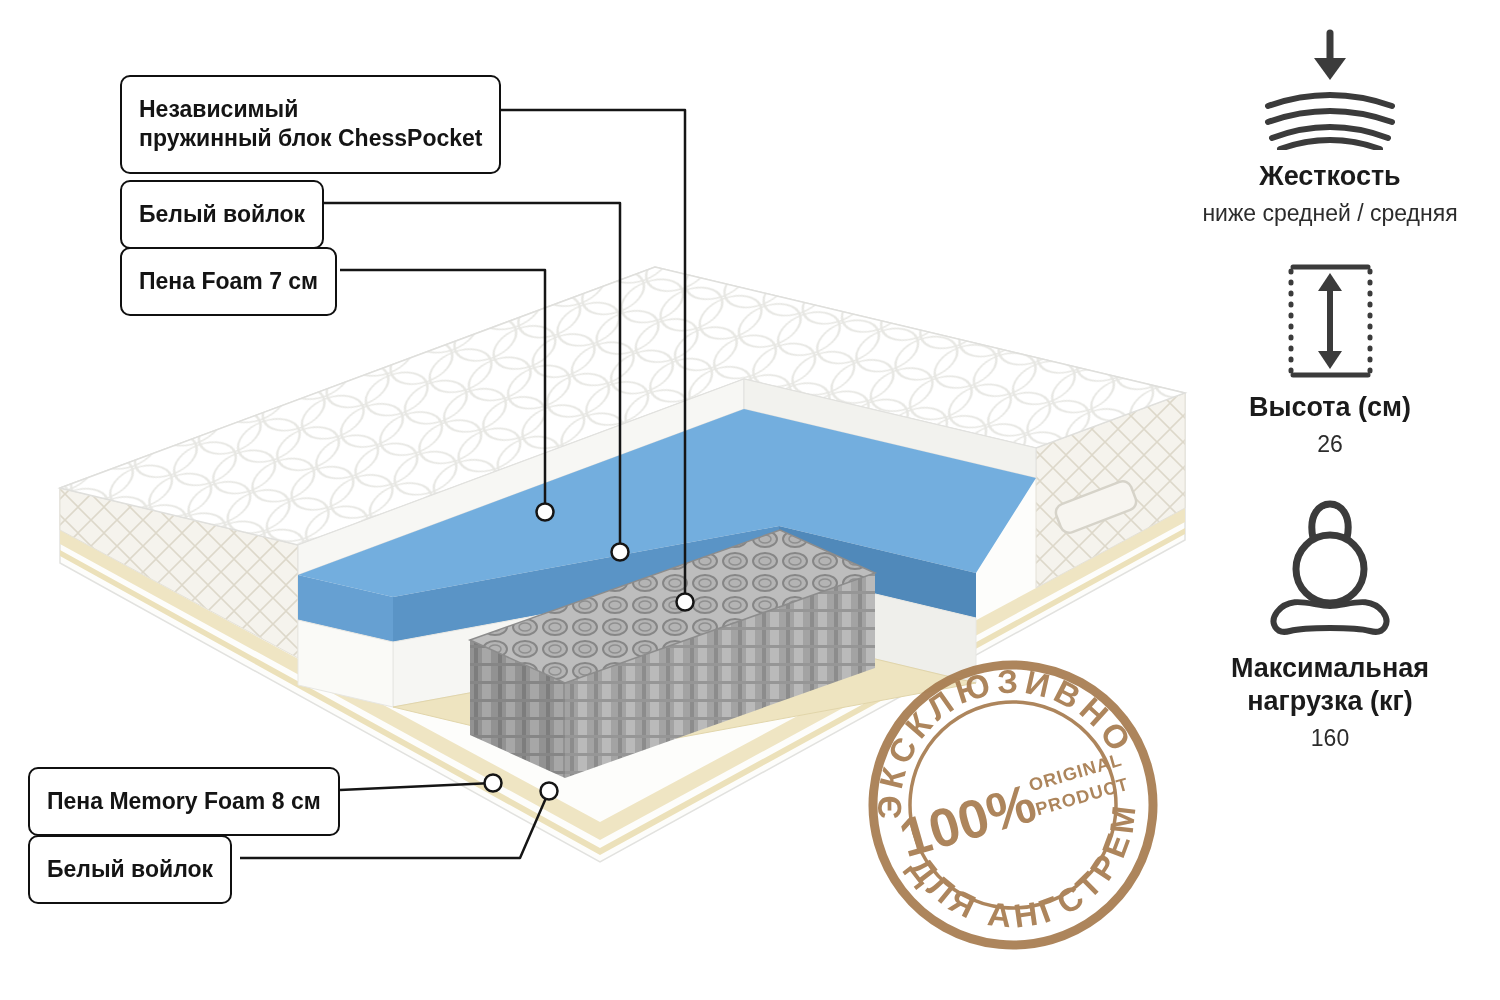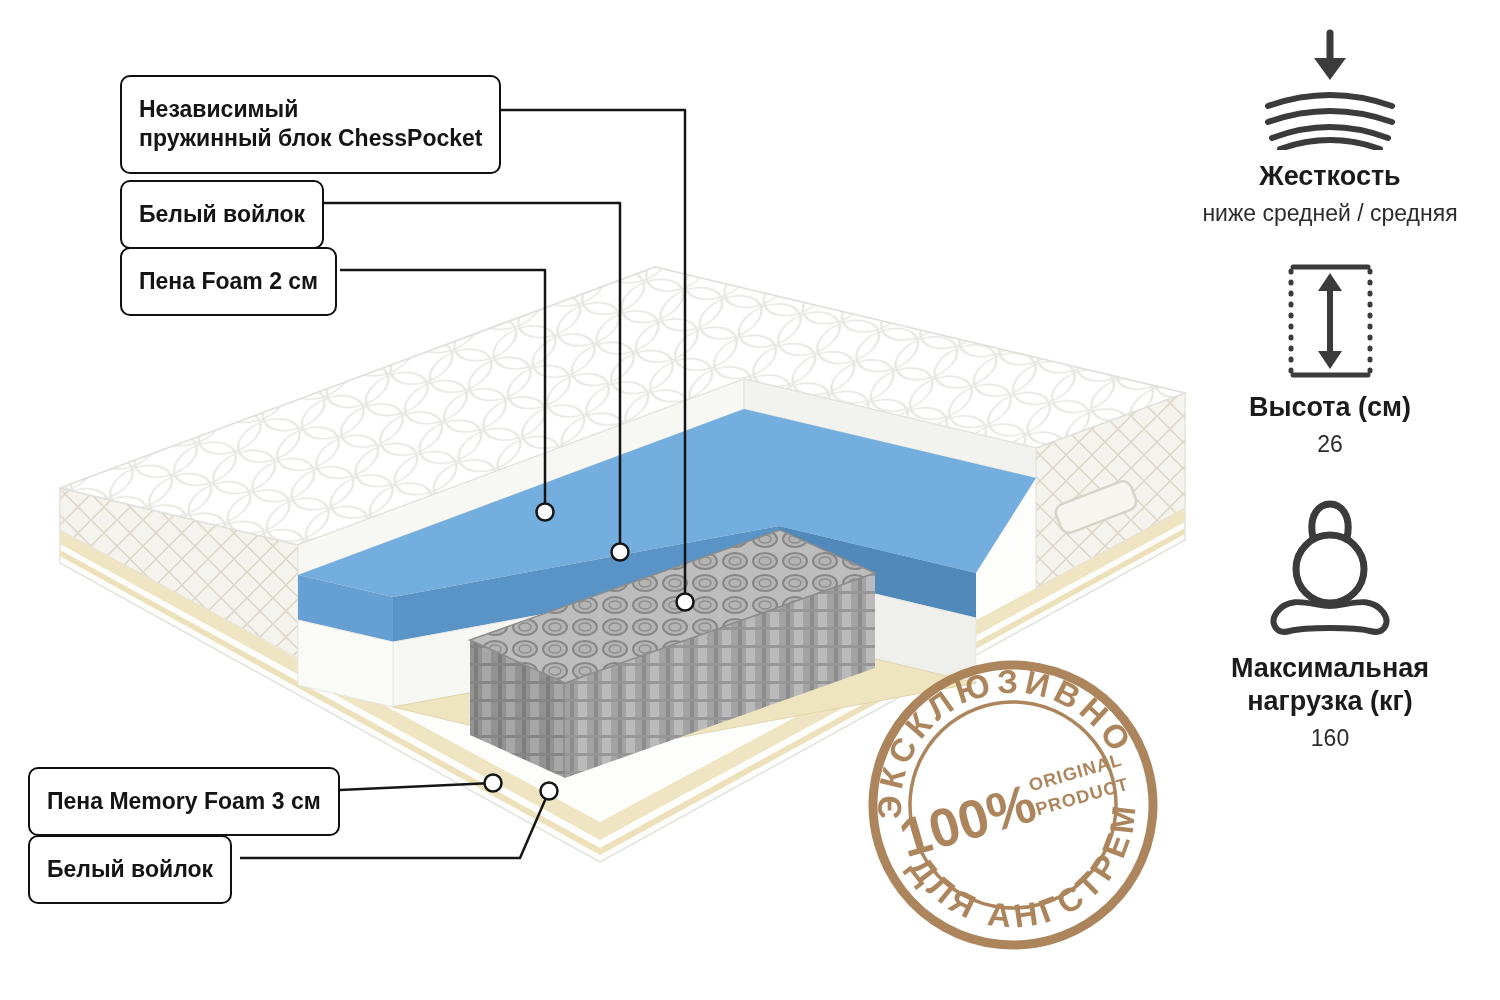--- a/index.html
+++ b/index.html
@@ -92,22 +92,22 @@
     <circle cx="620" cy="552" r="8.5"></circle>
     <circle cx="545" cy="512" r="8.5"></circle>
     <circle cx="493" cy="783" r="8.5"></circle>
     <circle cx="549" cy="791" r="8.5"></circle>
   </g>
 </svg>
 
 <div class="callout" style="left:120px;top:75px;">Независимый
 пружинный блок ChessPocket</div>
 <div class="callout" style="left:120px;top:180px;">Белый войлок</div>
-<div class="callout" style="left:120px;top:247px;">Пена Foam 2 см</div>
-<div class="callout" style="left:28px;top:767px;">Пена Memory Foam 3 см</div>
+<div class="callout" style="left:120px;top:247px;">Пена Foam 7 см</div>
+<div class="callout" style="left:28px;top:767px;">Пена Memory Foam 8 см</div>
 <div class="callout" style="left:28px;top:835px;">Белый войлок</div>
 
 <div class="spec-col">
 
   <div class="spec">
     <svg class="spec-icon" width="150" height="122" viewBox="0 0 150 122">
       <g stroke="#3b3b3b" stroke-width="7" fill="none" stroke-linecap="round">
         <line x1="75" y1="5" x2="75" y2="34"></line>
       </g>
       <polygon points="59,30 91,30 75,52" fill="#3b3b3b"></polygon>

